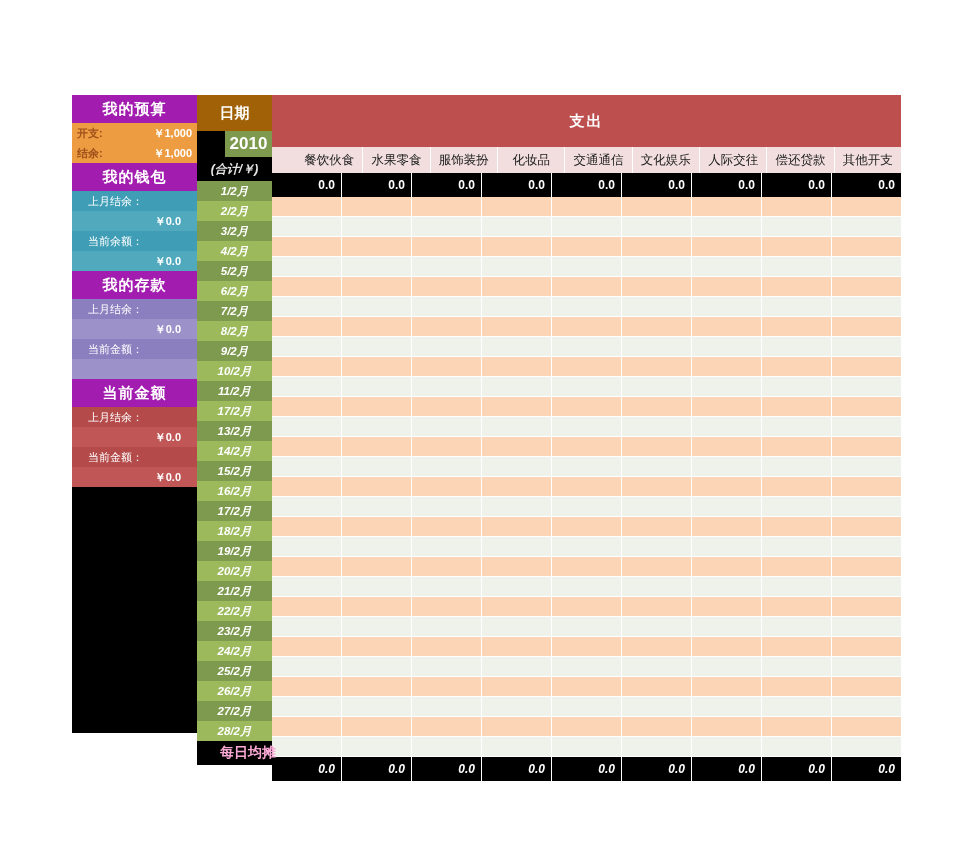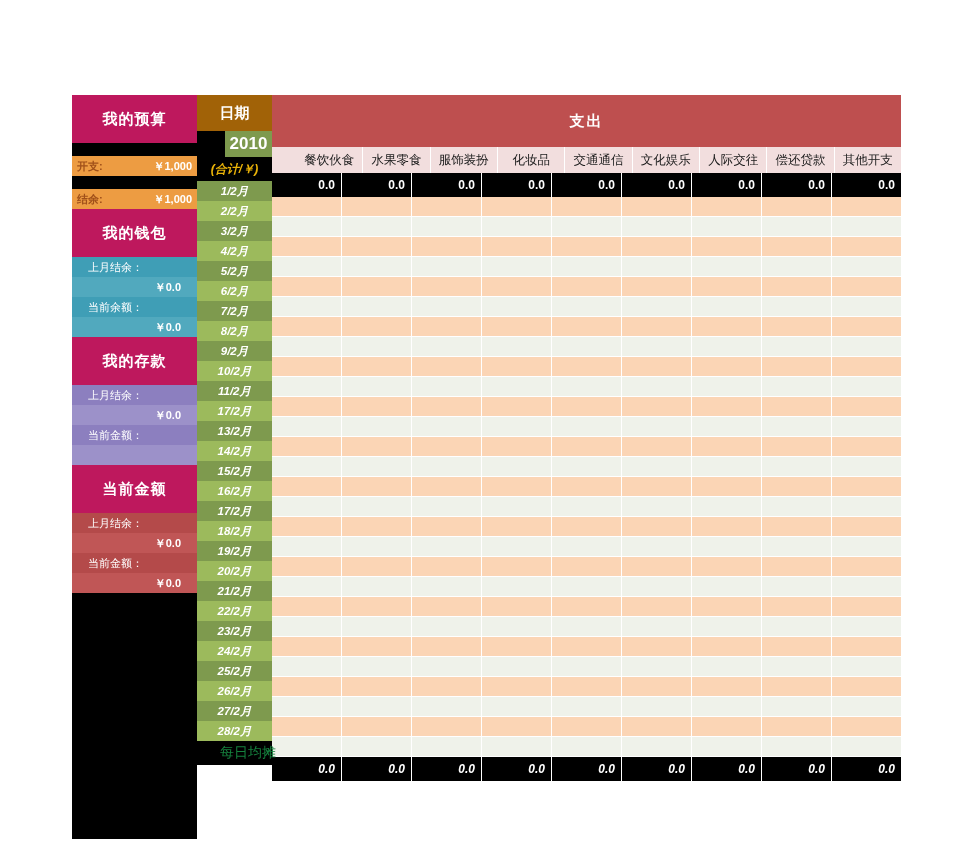--- a/index.html
+++ b/index.html
@@ -18,39 +18,39 @@
   }
 
   
   .sidebar{
     width:125px;
     background:#000000;
     flex:0 0 125px;
     position:relative;
   }
   .sb-title{
-    height:48px;
-    background:#be185d;
+    height:28px;
+    background:#a21caf;
     color:#ffffff;
     font-weight:bold;
     font-size:15px;
     display:flex;align-items:center;justify-content:center;
     letter-spacing:1px;
   }
   .sb-row{
     height:20px;
     display:flex;align-items:center;
     font-size:11px;
     box-sizing:border-box;
     padding:0 16px;
   }
   .sb-row.lbl{justify-content:flex-start;}
   .sb-row.val{justify-content:flex-end;font-weight:bold;}
   .sb-pair{display:flex;align-items:center;height:20px;background:#ED9C42;
-           font-size:11px;padding:0 5px;box-sizing:border-box;margin-top:13px;}
+           font-size:11px;padding:0 5px;box-sizing:border-box;}
   .sb-pair .k{color:#A0501A;font-weight:bold;flex:1;text-align:left;}
   .sb-pair .v{color:#ffffff;font-weight:bold;text-align:right;}
 
   
   .s-wallet .r1{background:#3F9EB6;}
   .s-wallet .r2{background:#51A9BE;}
   .s-wallet .lblcell,.s-wallet .valcell{color:#ffffff;}
   
   .s-save .r1{background:#8C7FBF;}
   .s-save .r2{background:#9C91C9;}
@@ -73,35 +73,35 @@
     display:flex;align-items:center;justify-content:center;
   }
   .dc-year{
     height:26px;background:#7E9A4E;color:#ffffff;
     font-weight:bold;font-size:17px;
     display:flex;align-items:center;justify-content:center;
     font-style:normal;
     margin-left:28px;
   }
   .dc-total{
-    height:24px;background:#000000;color:#eab308;
+    height:24px;background:#000000;color:#e5e5e5;
     font-size:12px;font-style:italic;font-weight:bold;
     display:flex;align-items:center;justify-content:center;
   }
   .dc-day{
     height:20px;
     color:#ffffff;font-style:italic;font-weight:bold;font-size:11.5px;
     display:flex;align-items:center;justify-content:center;
     box-sizing:border-box;
   }
   .dc-day.a{background:#7E9A4E;}
   .dc-day.b{background:#9CBA5C;}
   .dc-foot{
-    height:24px;background:#000000;color:#15803d;
-    font-weight:normal;font-size:14px;
+    height:24px;background:#000000;color:#f9a8d4;
+    font-weight:bold;font-size:14px;
     display:flex;align-items:center;justify-content:flex-end;
     position:relative;white-space:nowrap;
   }
   .dc-foot span{position:relative;left:4px;}
 
   
   .grid{flex:1 1 auto;}
   .g-title{
     height:52px;background:#BE4F4F;color:#ffffff;
     font-weight:bold;font-size:15px;

